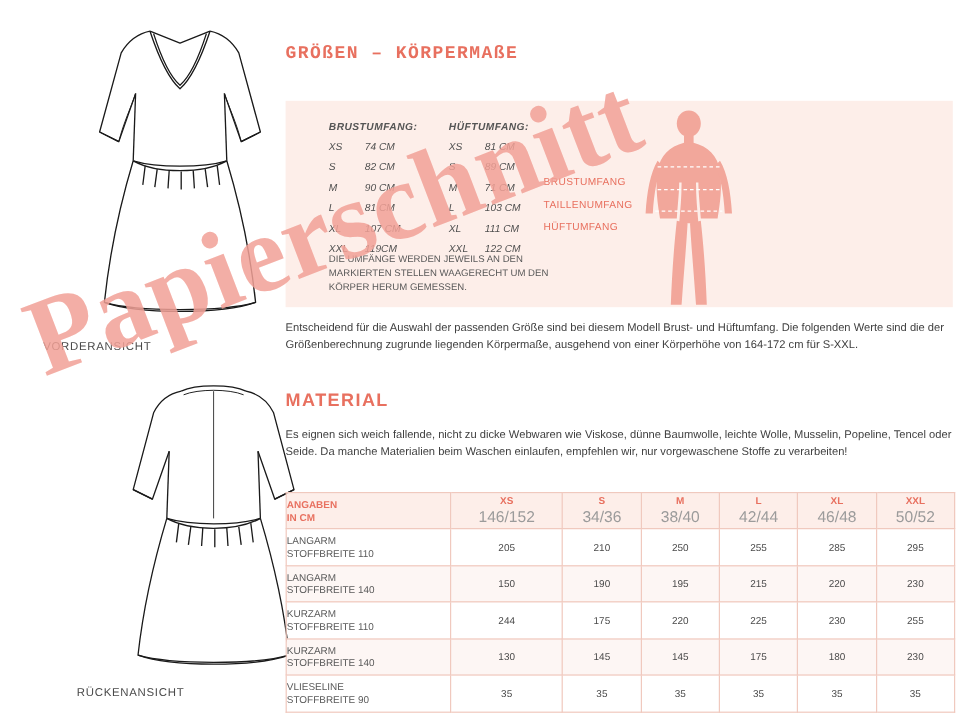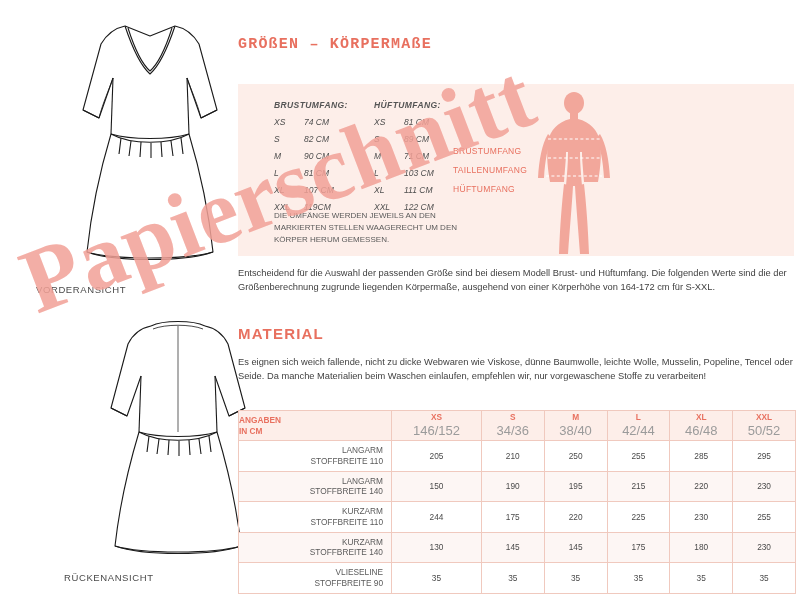--- a/index.html
+++ b/index.html
@@ -73,21 +73,21 @@
   .tbl{
     position:absolute;left:6px;top:410px;width:558px;
     border-collapse:collapse;font-size:8.3px;
   }
   .tbl td,.tbl th{border:1px solid #f0c9be;padding:0;}
   .tbl .hdr{background:#fdeee9;height:30px;}
   .tbl .hdr .lbl{color:#e8705f;font-weight:bold;font-size:8.3px;line-height:1.25;padding-right:8px;}
   .tbl .hdr .sz{color:#e8705f;font-weight:bold;text-align:center;line-height:1.25;}
   .tbl .hdr .sz small{display:block;color:#9b9b9b;font-weight:normal;font-size:13px;}
   .tbl .rowlbl{
-    text-align:right;padding:4px 8px 4px 16px;color:#5a5a5a;line-height:1.3;width:128px;
+    text-align:left;padding:4px 8px 4px 0;color:#5a5a5a;line-height:1.3;width:128px;
   }
   .tbl .cell{text-align:center;color:#4a4a4a;height:25px;}
   .tbl tr.alt td{background:#fdf6f4;}
 
   
   .watermark{
     position:absolute;left:0;top:0;width:800px;height:600px;
     pointer-events:none;overflow:hidden;
   }
   .watermark span{

